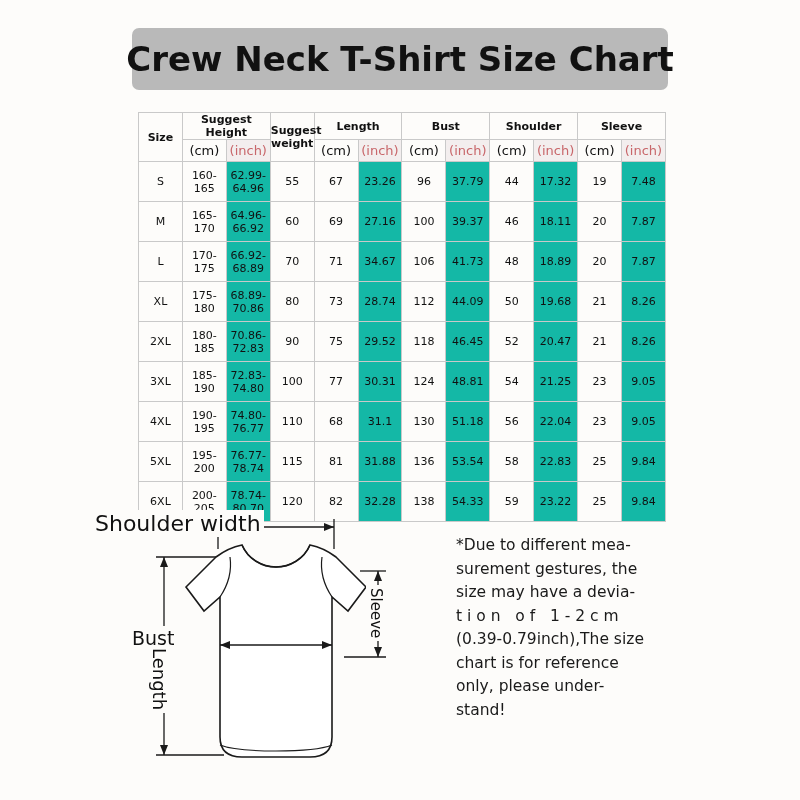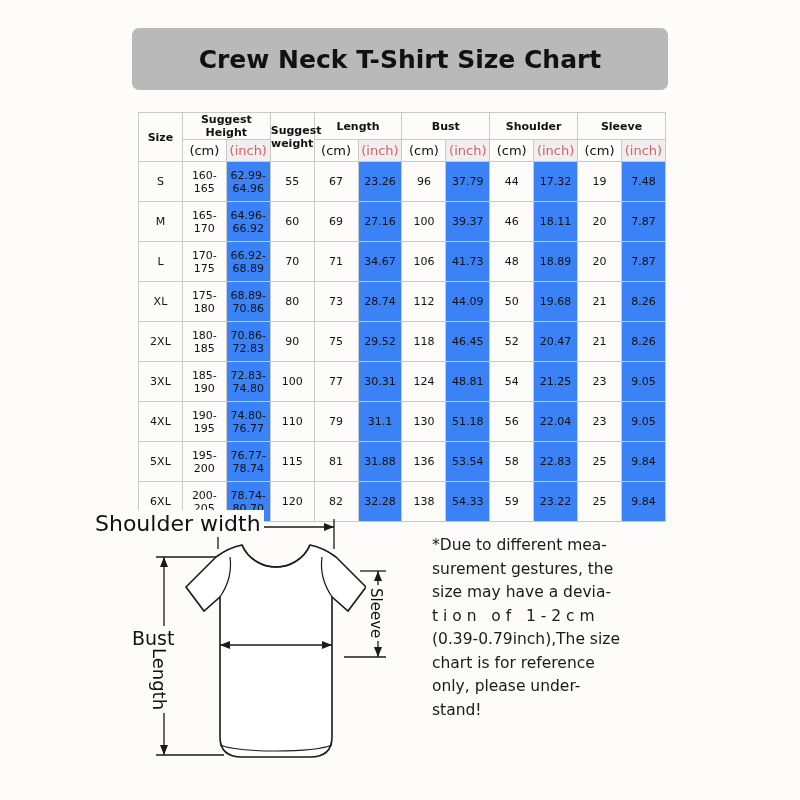--- a/index.html
+++ b/index.html
@@ -22,21 +22,21 @@
     left: 132px; top: 28px;
     width: 536px; height: 62px;
     background: #b9b9b9;
     border-radius: 7px;
     display: flex;
     align-items: center;
     justify-content: center;
   }
   .title-banner .title-text {
     font-family: "DejaVu Sans", sans-serif;
-    font-size: 25px;
+    font-size: 34px;
     font-weight: bold;
     color: #111;
     letter-spacing: 0px;
     white-space: nowrap;
   }
 
   
   .table-wrap {
     position: absolute;
     left: 138px; top: 112px;
@@ -87,21 +87,21 @@
   td.col-len-in { width: 44px; }
   td.col-bust { width: 40px; }
   td.col-bust-in { width: 46px; }
   td.col-sh { width: 34px; }
   td.col-sh-in { width: 42px; }
   td.col-sl { width: 32px; }
   td.col-sl-in { width: 42px; }
 
   td.inch {
     color: #c8666a;
-    background: #3b82f6;
+    background: #14b8a6;
     font-size: 10.5px;
   }
   td.col-size { font-size: 10.5px; }
   td.col-weight { font-size: 11px; }
 
   
   .diagram {
     position: absolute;
     left: 120px; top: 505px;
     width: 300px; height: 285px;
@@ -109,21 +109,21 @@
   .note {
     position: absolute;
     left: 432px; top: 534px;
     width: 240px;
     font-family: "DejaVu Sans", sans-serif;
     font-size: 15.5px;
     line-height: 1.52;
     color: #1a1a1a;
     text-align: justify;
   }
-  .note .ln { display: block; white-space: pre; }
+  .note .ln { display: block; white-space: pre; margin-left: 24px; }
 
   .lbl {
     position: absolute;
     font-family: "DejaVu Sans", sans-serif;
     color: #111;
     background: #fdfcfa;
     white-space: nowrap;
   }
   .lbl-shoulder {
     left: 92px; top: 510px;
@@ -272,21 +272,21 @@
           <td class="col-sh-in inch">21.25</td>
           <td class="col-sl">23</td>
           <td class="col-sl-in inch">9.05</td>
         </tr>
 
         <tr class="data-row">
           <td class="col-size">4XL</td>
           <td class="col-height">190-195</td>
           <td class="col-height-in inch">74.80-76.77</td>
           <td class="col-weight">110</td>
-          <td class="col-len">79</td>
+          <td class="col-len">68</td>
           <td class="col-len-in inch">31.1</td>
           <td class="col-bust">130</td>
           <td class="col-bust-in inch">51.18</td>
           <td class="col-sh">56</td>
           <td class="col-sh-in inch">22.04</td>
           <td class="col-sl">23</td>
           <td class="col-sl-in inch">9.05</td>
         </tr>
 
         <tr class="data-row">

